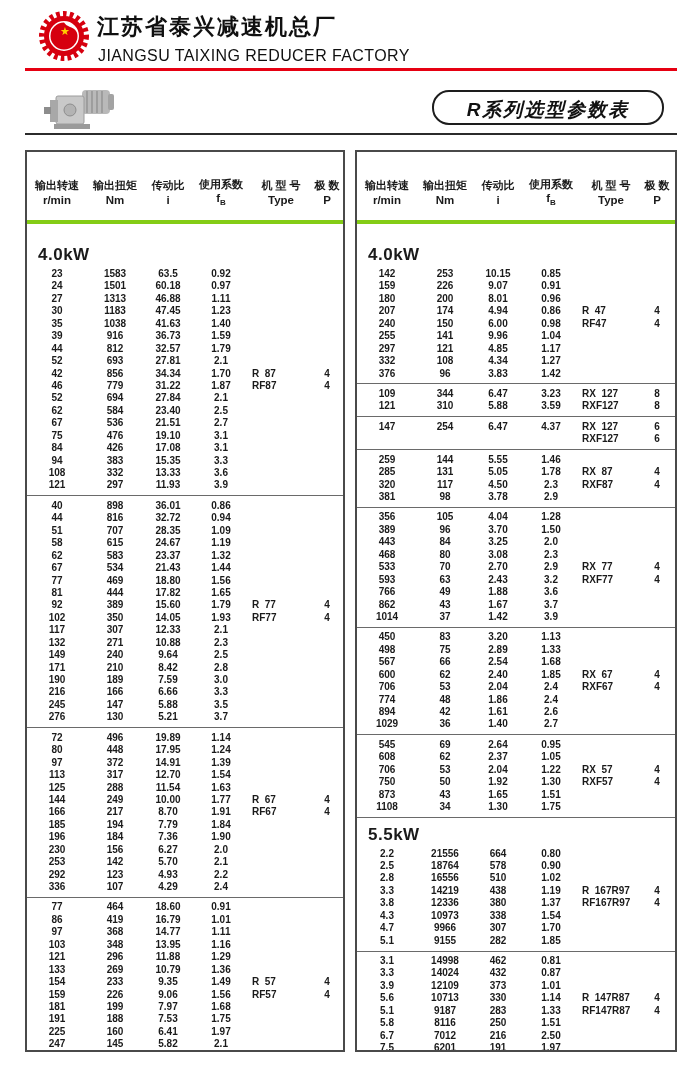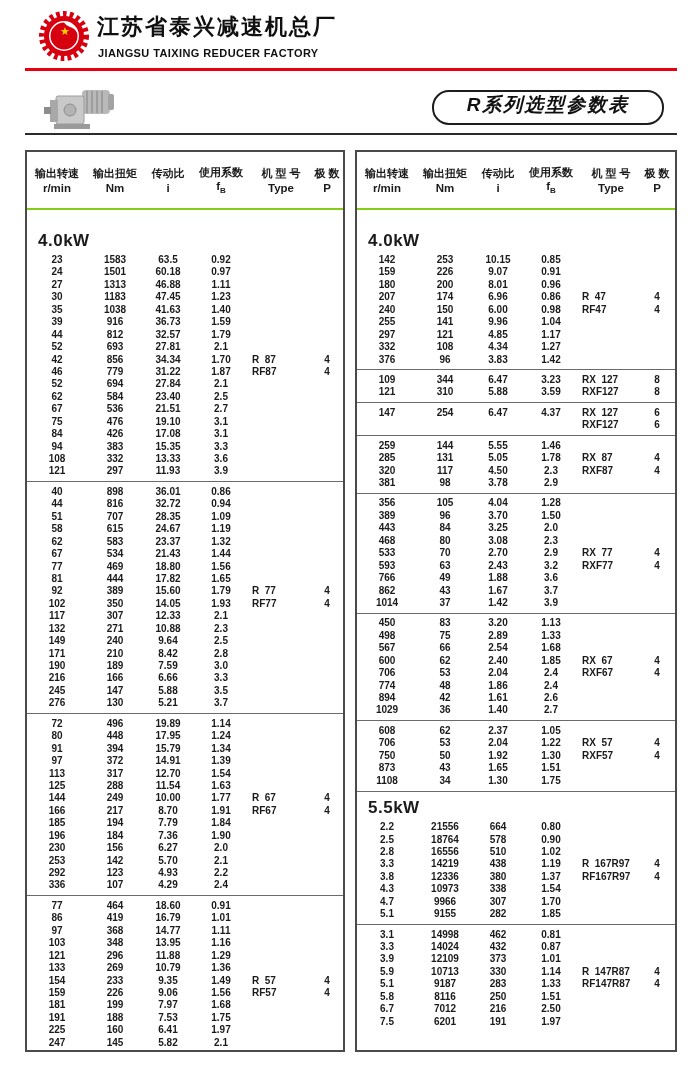--- a/index.html
+++ b/index.html
@@ -2,35 +2,35 @@
 <html><head>
 <meta charset="utf-8">
 <style>
   html,body{margin:0;padding:0;background:#fff;}
   .page{position:relative;width:700px;height:1068px;background:#fff;overflow:hidden;
         font-family:"Liberation Sans","DejaVu Sans",sans-serif;color:#1a1a1a;}
   
   .logo{position:absolute;left:36px;top:8px;width:56px;height:56px;}
   .company-cn{position:absolute;left:97px;top:12px;font-size:22px;font-weight:900;
               letter-spacing:2px;color:#101010;white-space:nowrap;}
-  .company-en{position:absolute;left:98px;top:47px;font-size:11px;font-weight:700;
+  .company-en{position:absolute;left:98px;top:47px;font-size:16px;font-weight:400;
               letter-spacing:.4px;color:#101010;white-space:nowrap;}
   .red-line{position:absolute;left:25px;top:68px;width:652px;height:3px;background:#e60012;}
   .gearbox{position:absolute;left:42px;top:82px;width:76px;height:50px;}
   .badge{position:absolute;left:432px;top:90px;width:228px;height:31px;border:2px solid #1d1d1d;
-         border-radius:17px;display:flex;align-items:flex-start;justify-content:center;background:#fff;}
+         border-radius:17px;display:flex;align-items:flex-end;justify-content:center;background:#fff;}
   .badge span{font-size:19px;font-weight:800;font-style:italic;letter-spacing:2px;color:#111;}
   .dark-line{position:absolute;left:25px;top:133px;width:652px;height:2px;background:#2b2b2b;}
   
   .ptable{position:absolute;top:150px;height:902px;border:2px solid #4a4a4a;box-sizing:border-box;
           background:#fff;overflow:hidden;}
   .ptable-left{left:25px;width:320px;}
   .ptable-right{left:355px;width:322px;}
-  .thead{height:54px;border-bottom:2px solid #84cc16;display:grid;
-         grid-template-columns:60px 56px 50px 56px 64px 28px;align-items:center;padding-top:2px;}
+  .thead{height:54px;border-bottom:4px solid #84cc16;display:grid;
+         grid-template-columns:60px 56px 50px 56px 64px 28px;align-items:center;padding-top:14px;}
   .hc{text-align:center;line-height:1.35;}
   .hc-cn{font-size:11px;font-weight:800;white-space:nowrap;}
   .hc-unit{font-size:11.5px;font-weight:700;}
   .hc-unit sub{font-size:8px;}
   .tbody{padding-top:2px;margin-top:16px;}
   .section-label{font-size:17px;font-weight:800;padding:3px 0 3px 11px;letter-spacing:.5px;}
   .row{display:grid;grid-template-columns:60px 56px 50px 56px 64px 28px;
        height:12.45px;line-height:12.45px;font-size:10px;font-weight:700;}
   .cell{text-align:center;white-space:pre;overflow:visible;}
   .cell.c5{text-align:left;padding-left:3px;}
@@ -410,28 +410,20 @@
           </div>
           <div class="row">
             <div class="cell c1">80</div>
             <div class="cell c2">448</div>
             <div class="cell c3">17.95</div>
             <div class="cell c4">1.24</div>
             <div class="cell c5"></div>
             <div class="cell c6"></div>
           </div>
           <div class="row">
-            <div class="cell c1">91</div>
-            <div class="cell c2">394</div>
-            <div class="cell c3">15.79</div>
-            <div class="cell c4">1.34</div>
-            <div class="cell c5"></div>
-            <div class="cell c6"></div>
-          </div>
-          <div class="row">
             <div class="cell c1">97</div>
             <div class="cell c2">372</div>
             <div class="cell c3">14.91</div>
             <div class="cell c4">1.39</div>
             <div class="cell c5"></div>
             <div class="cell c6"></div>
           </div>
           <div class="row">
             <div class="cell c1">113</div>
             <div class="cell c2">317</div>
@@ -681,21 +673,21 @@
             <div class="cell c1">180</div>
             <div class="cell c2">200</div>
             <div class="cell c3">8.01</div>
             <div class="cell c4">0.96</div>
             <div class="cell c5"></div>
             <div class="cell c6"></div>
           </div>
           <div class="row">
             <div class="cell c1">207</div>
             <div class="cell c2">174</div>
-            <div class="cell c3">6.96</div>
+            <div class="cell c3">4.94</div>
             <div class="cell c4">0.86</div>
             <div class="cell c5">R  47</div>
             <div class="cell c6">4</div>
           </div>
           <div class="row">
             <div class="cell c1">240</div>
             <div class="cell c2">150</div>
             <div class="cell c3">6.00</div>
             <div class="cell c4">0.98</div>
             <div class="cell c5">RF47</div>
@@ -945,20 +937,28 @@
             <div class="cell c2">36</div>
             <div class="cell c3">1.40</div>
             <div class="cell c4">2.7</div>
             <div class="cell c5"></div>
             <div class="cell c6"></div>
           </div>
         </div>
         <div class="divider"></div>
         <div class="block">
           <div class="row">
+            <div class="cell c1">545</div>
+            <div class="cell c2">69</div>
+            <div class="cell c3">2.64</div>
+            <div class="cell c4">0.95</div>
+            <div class="cell c5"></div>
+            <div class="cell c6"></div>
+          </div>
+          <div class="row">
             <div class="cell c1">608</div>
             <div class="cell c2">62</div>
             <div class="cell c3">2.37</div>
             <div class="cell c4">1.05</div>
             <div class="cell c5"></div>
             <div class="cell c6"></div>
           </div>
           <div class="row">
             <div class="cell c1">706</div>
             <div class="cell c2">53</div>
@@ -1080,21 +1080,21 @@
           </div>
           <div class="row">
             <div class="cell c1">3.9</div>
             <div class="cell c2">12109</div>
             <div class="cell c3">373</div>
             <div class="cell c4">1.01</div>
             <div class="cell c5"></div>
             <div class="cell c6"></div>
           </div>
           <div class="row">
-            <div class="cell c1">5.9</div>
+            <div class="cell c1">5.6</div>
             <div class="cell c2">10713</div>
             <div class="cell c3">330</div>
             <div class="cell c4">1.14</div>
             <div class="cell c5">R  147R87</div>
             <div class="cell c6">4</div>
           </div>
           <div class="row">
             <div class="cell c1">5.1</div>
             <div class="cell c2">9187</div>
             <div class="cell c3">283</div>

